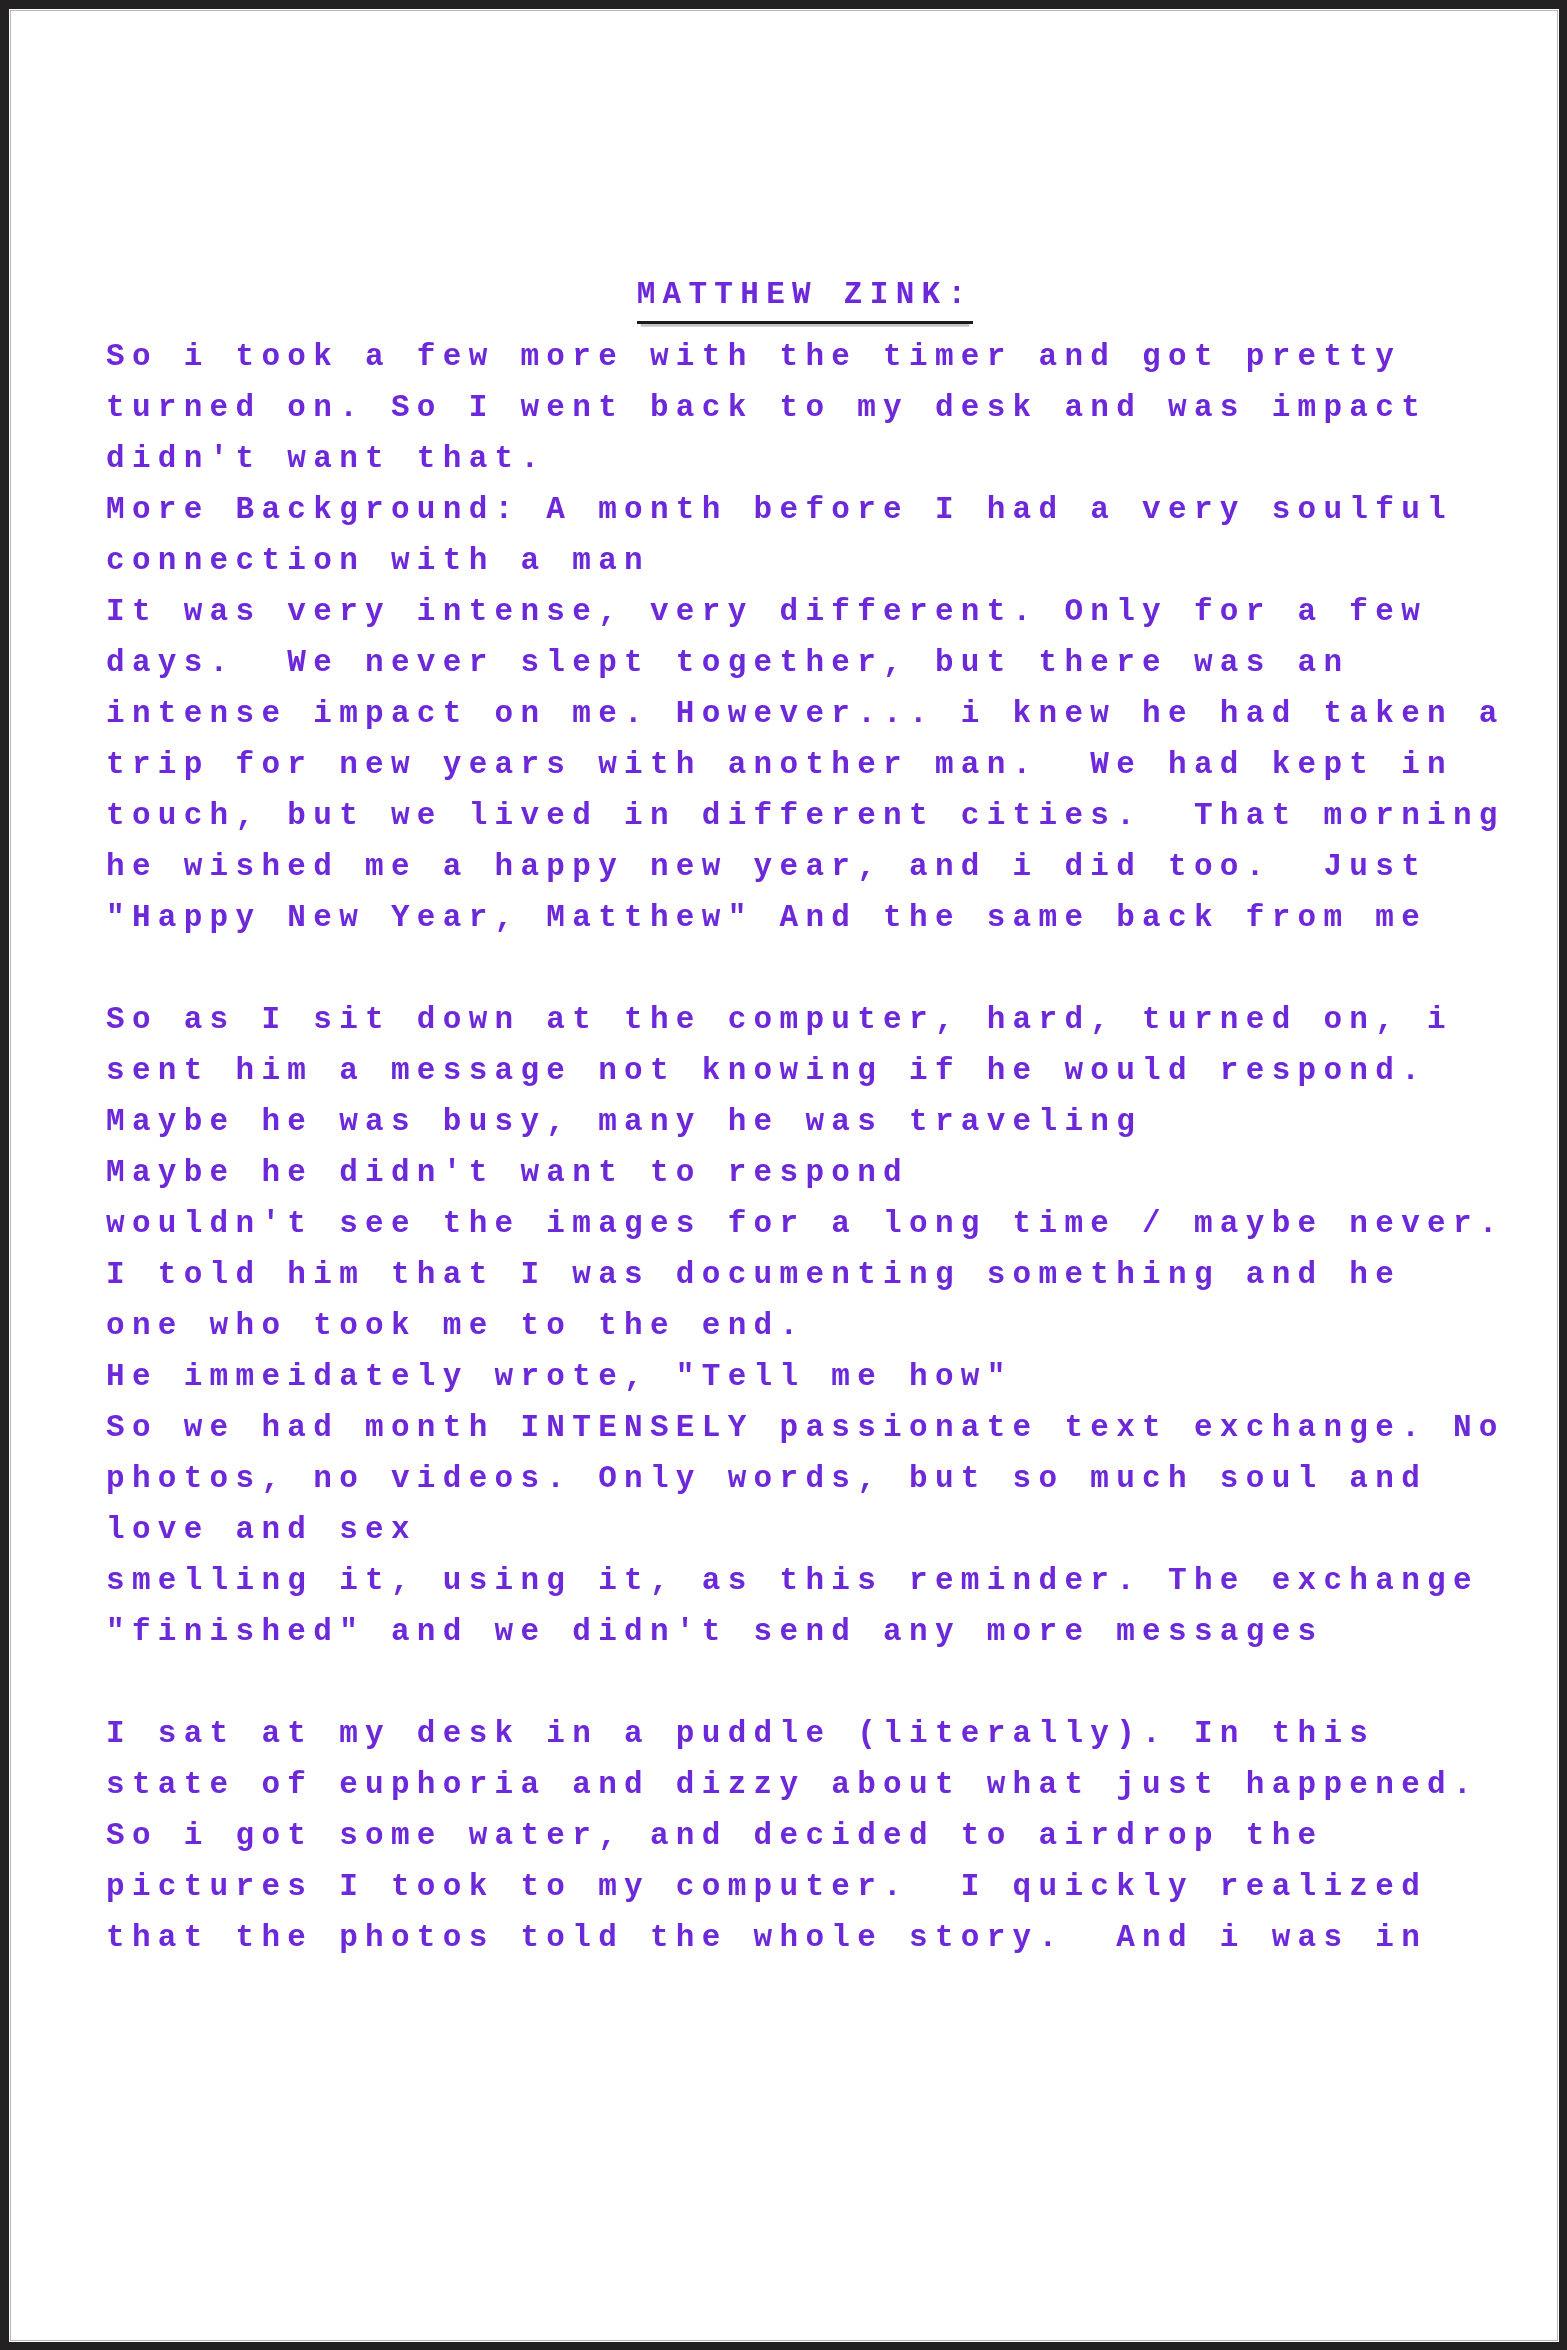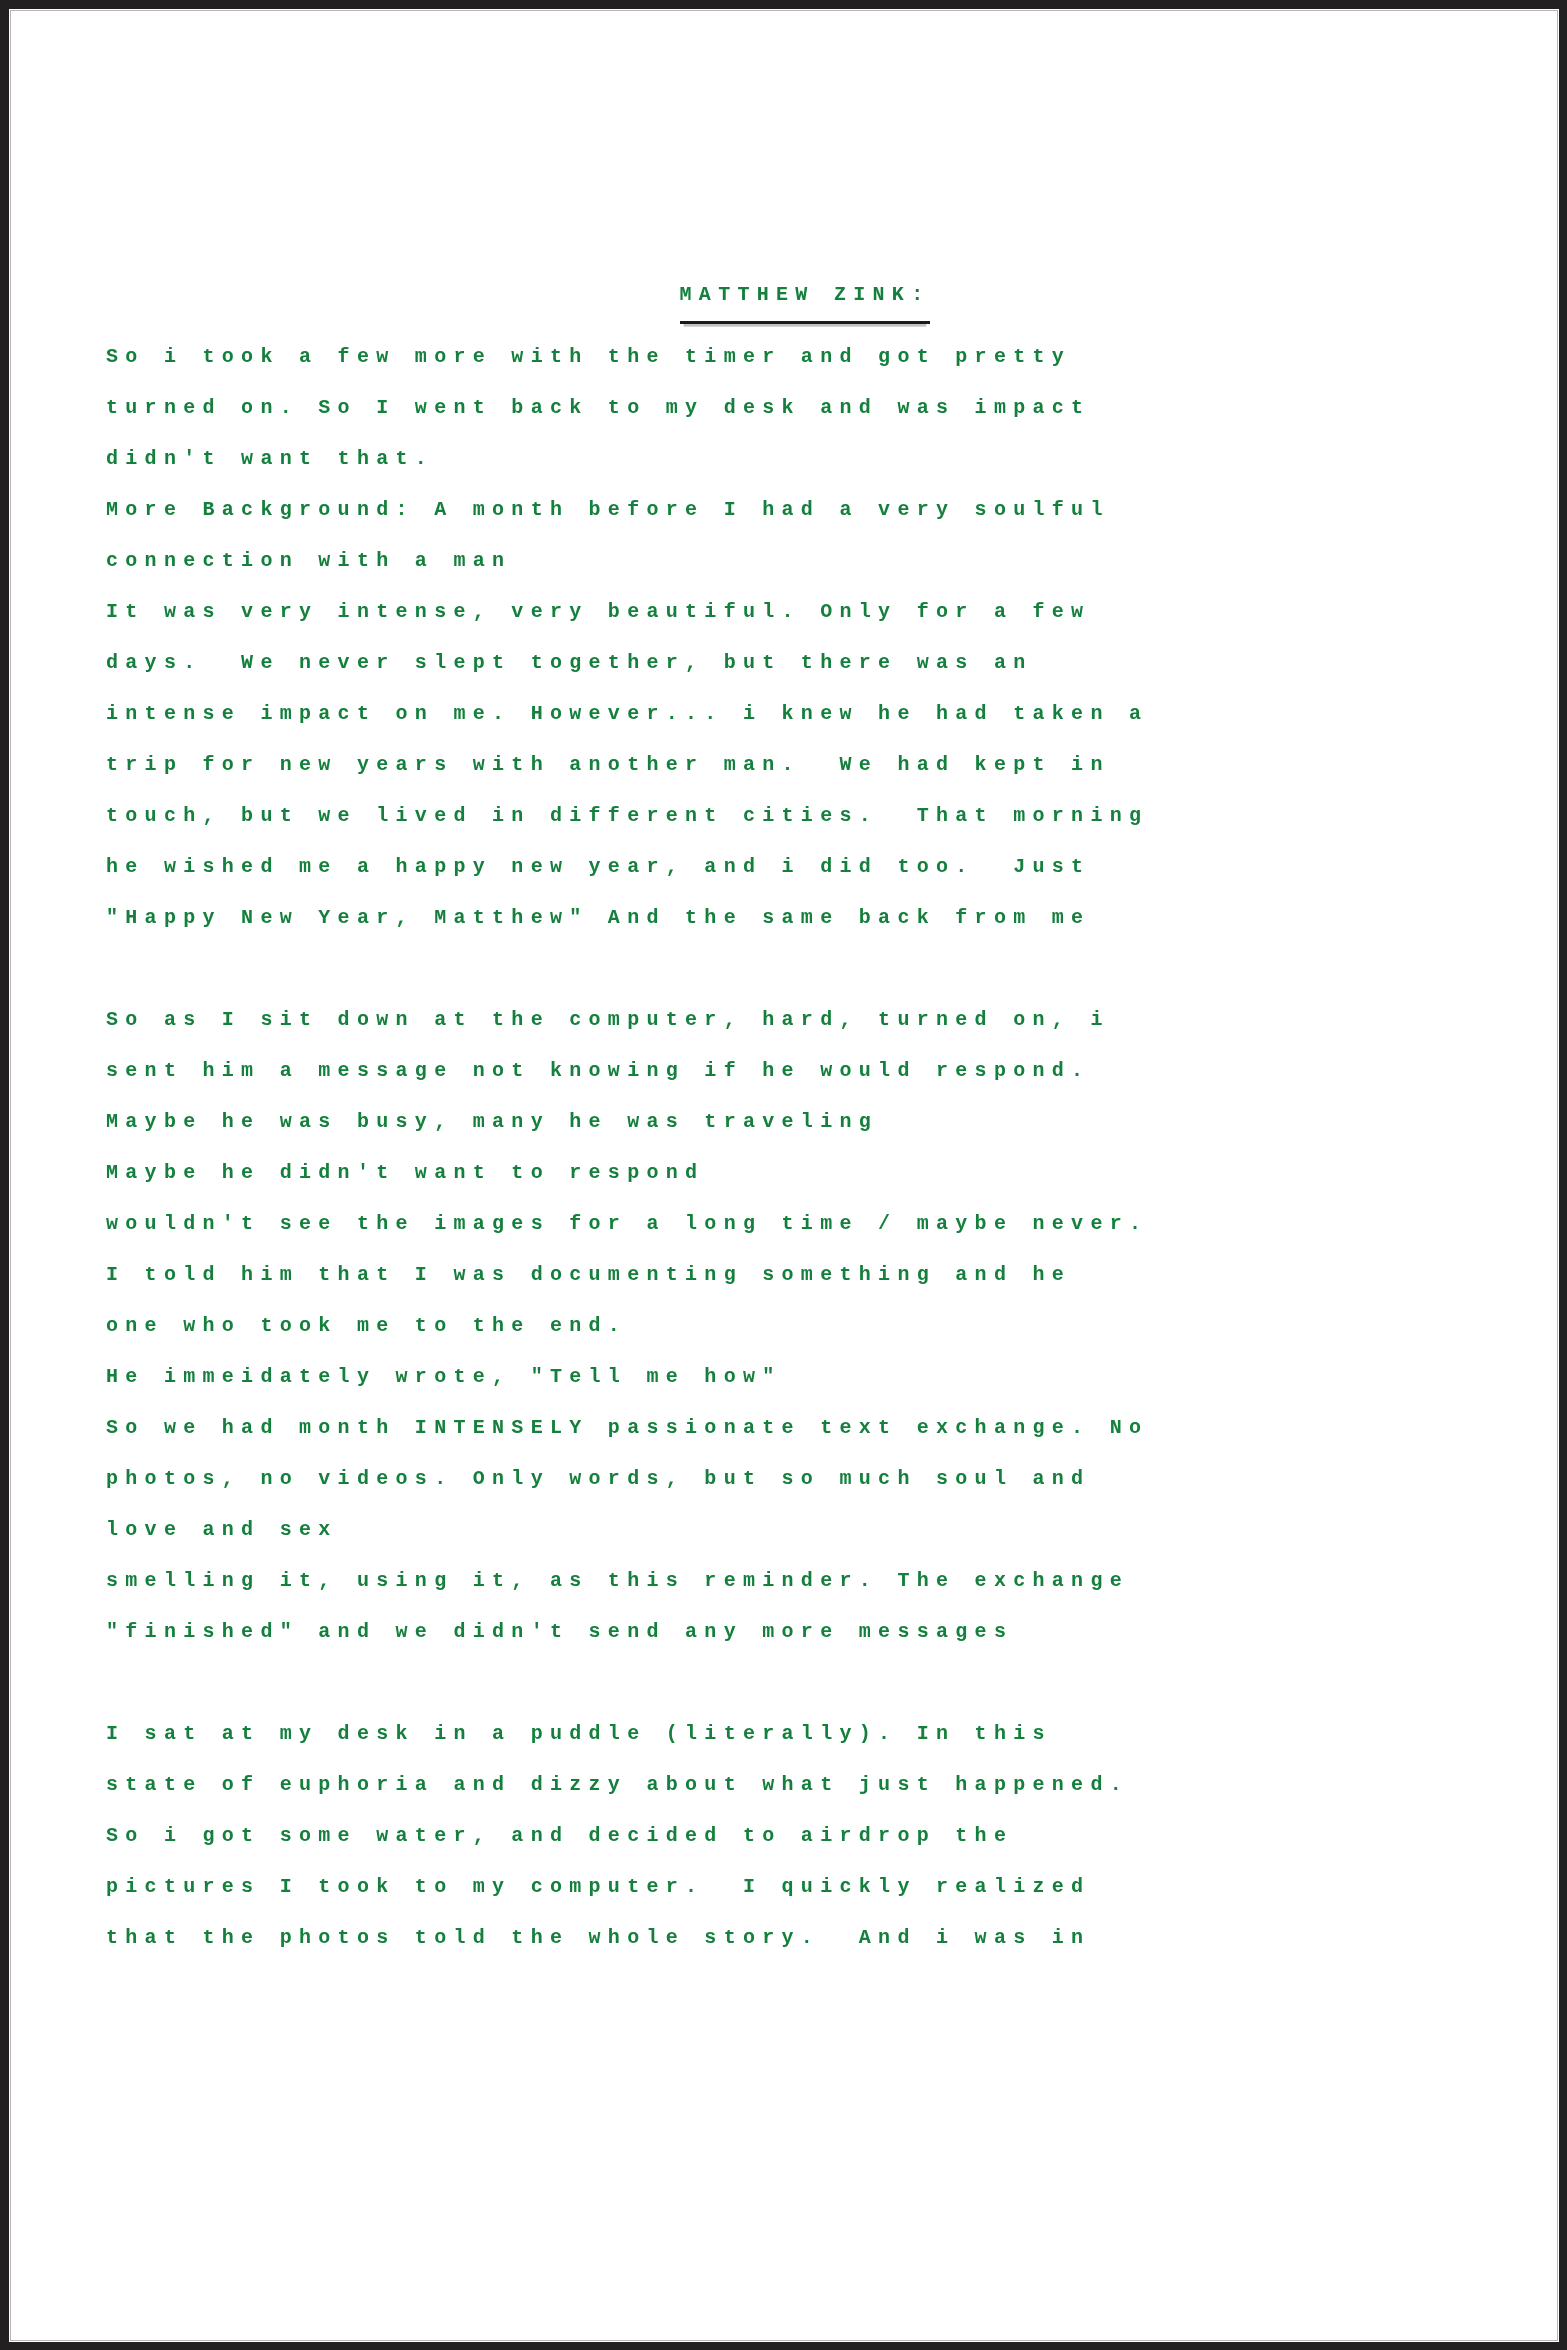--- a/index.html
+++ b/index.html
@@ -18,24 +18,24 @@
     border: 0.9px solid #b8b8b8;
     pointer-events: none;
   }
   .content {
     position: absolute;
     top: 260px;
     left: 97px;
     right: 55px;
     font-family: "Liberation Mono", "DejaVu Sans Mono", monospace;
     font-weight: 700;
-    font-size: 20px;
+    font-size: 31px;
     line-height: 51px;
     letter-spacing: 7.3px;
-    color: #15803d;
+    color: #6d28d9;
   }
   .title-row { text-align: center; margin-bottom: 7.3px; }
   .title {
     display: inline-block;
     border-bottom: 3.7px solid #1b1919;
     padding-bottom: 0.9px;
     box-shadow: 0 6.4px 0 -3.7px #c2c2c2;
   }
   .line { white-space: pre; height: 51px; }
   .line.blank { height: 51px; }
@@ -55,21 +55,21 @@
   <div class="content">
     <div class="title-row">
       <span class="title">MATTHEW ZINK:</span>
     </div>
     <div id="lines">
         <div class="line">So i took a few more with the timer and got pretty</div>
         <div class="line">turned on. So I went back to my desk and was impact</div>
         <div class="line">didn't want that.</div>
         <div class="line">More Background: A month before I had a very soulful</div>
         <div class="line">connection with a man</div>
-        <div class="line">It was very intense, very beautiful. Only for a few</div>
+        <div class="line">It was very intense, very different. Only for a few</div>
         <div class="line">days.  We never slept together, but there was an</div>
         <div class="line">intense impact on me. However... i knew he had taken a</div>
         <div class="line">trip for new years with another man.  We had kept in</div>
         <div class="line">touch, but we lived in different cities.  That morning</div>
         <div class="line">he wished me a happy new year, and i did too.  Just</div>
         <div class="line">"Happy New Year, Matthew" And the same back from me</div>
         <div class="line blank"></div>
         <div class="line">So as I sit down at the computer, hard, turned on, i</div>
         <div class="line">sent him a message not knowing if he would respond.</div>
         <div class="line">Maybe he was busy, many he was traveling</div>

